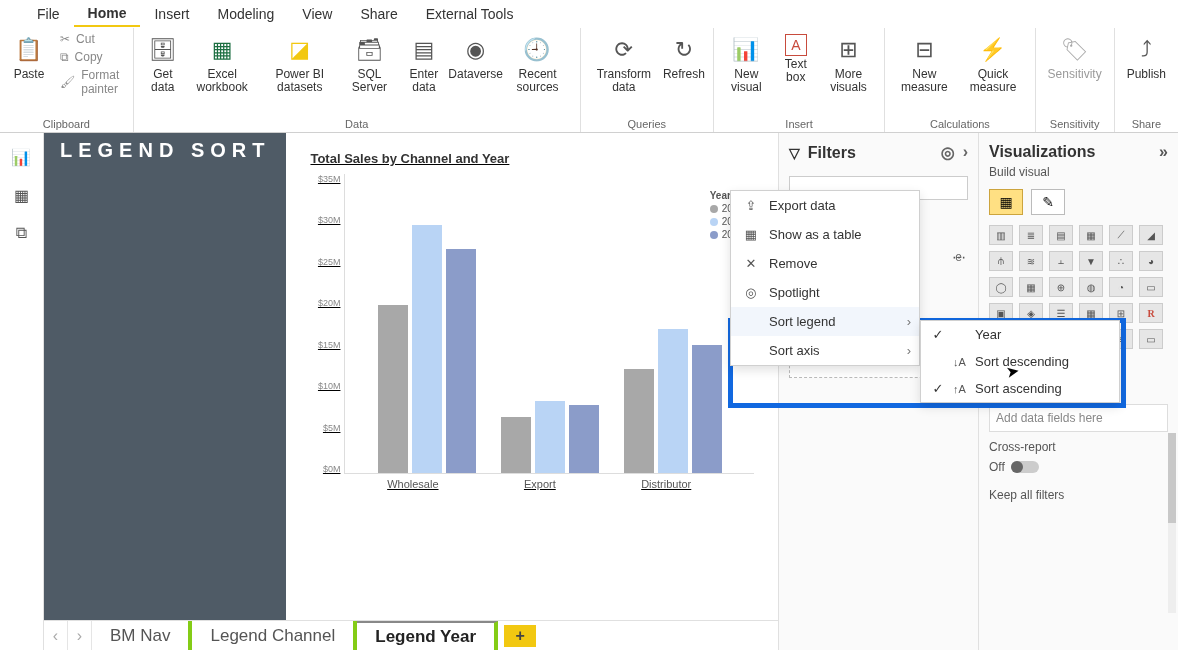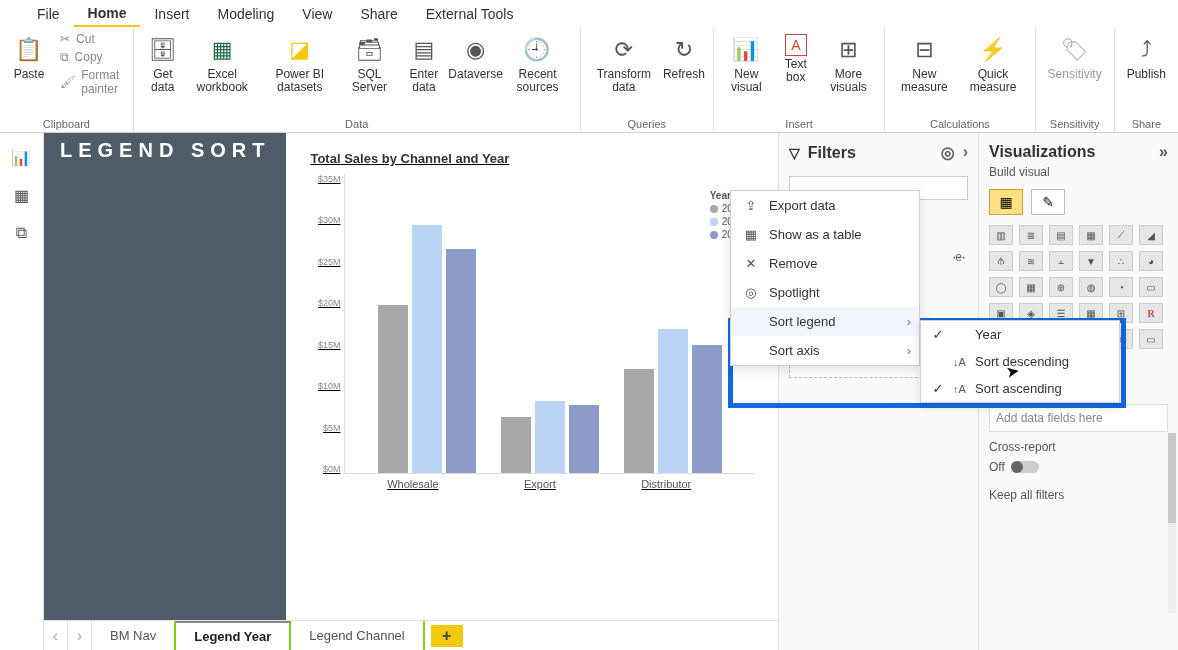--- a/index.html
+++ b/index.html
@@ -43,21 +43,21 @@
 .legend { position: absolute; top: 16px; right: 10px; font-size: 10px; color: #555; }
 .legend .item { display: flex; align-items: center; gap: 4px; margin-bottom: 2px; }
 .swatch { width: 8px; height: 8px; border-radius: 50%; }
 .brand { position: absolute; bottom: 6px; right: 14px; font-size: 12px; color: #555; }
 .brand b { font-weight: 700; color: #333; }
 .brand span { color: #4aa3df; }
 
 
 .page-tabs { position: absolute; left: 44px; bottom: 0; right: 400px; height: 30px; background: #fff; border-top: 1px solid #e0e0e0; display: flex; align-items: center; }
 .page-tabs .nav { width: 24px; text-align: center; color: #aaa; border-right: 1px solid #e5e5e5; height: 100%; display: flex; align-items: center; justify-content: center; cursor: pointer; }
-.page-tab { padding: 0 18px; height: 100%; display: flex; align-items: center; font-size: 13px; color: #555; border-right: 2px solid #84cc16; cursor: pointer; }
+.page-tab { padding: 0 18px; height: 100%; display: flex; align-items: center; font-size: 17px; color: #555; border-right: 4px solid #84cc16; cursor: pointer; }
 .page-tab.active { background: #fff; font-weight: 600; color: #222; border-top: 2px solid #888;}
 .add-page { width: 32px; height: 22px; background: #f2c811; color: #444; display: flex; align-items: center; justify-content: center; font-weight: bold; margin-left: 6px; cursor: pointer; }
 
 
 .filters-pane { width: 200px; background: #fafafa; border-left: 1px solid #e0e0e0; padding: 10px; position: relative; }
 .pane-head { display: flex; align-items: center; gap: 8px; font-size: 16px; font-weight: 600; color: #333; }
 .pane-head .icon { font-size: 14px; }
 .pane-head .right { margin-left: auto; display: flex; gap: 8px; color: #666;}
 .filters-section { font-size: 12px; color: #666; margin-top: 60px; }
 .add-field-box { border: 1px dashed #bbb; padding: 8px; font-size: 12px; color: #888; text-align: center; margin-top: 8px; background: #fff; }
@@ -377,22 +377,22 @@
     <div class="scroll-slot">
         <div class="scroll-thumb"></div>
       </div>
   </div>
 </div>
 
 <div class="page-tabs">
   <div class="nav">‹</div>
   <div class="nav">›</div>
   <div class="page-tab">BM Nav</div>
+  <div class="page-tab">Legend Channel</div>
   <div class="page-tab active">Legend Year</div>
-  <div class="page-tab">Legend Channel</div>
   <div class="add-page">+</div>
 </div>
 
 <div class="context-menu">
   <div class="cm-item">
       <span class="mi">⇪</span>
       <span>Export data</span>
     </div>
   <div class="cm-item">
       <span class="mi">▦</span>

